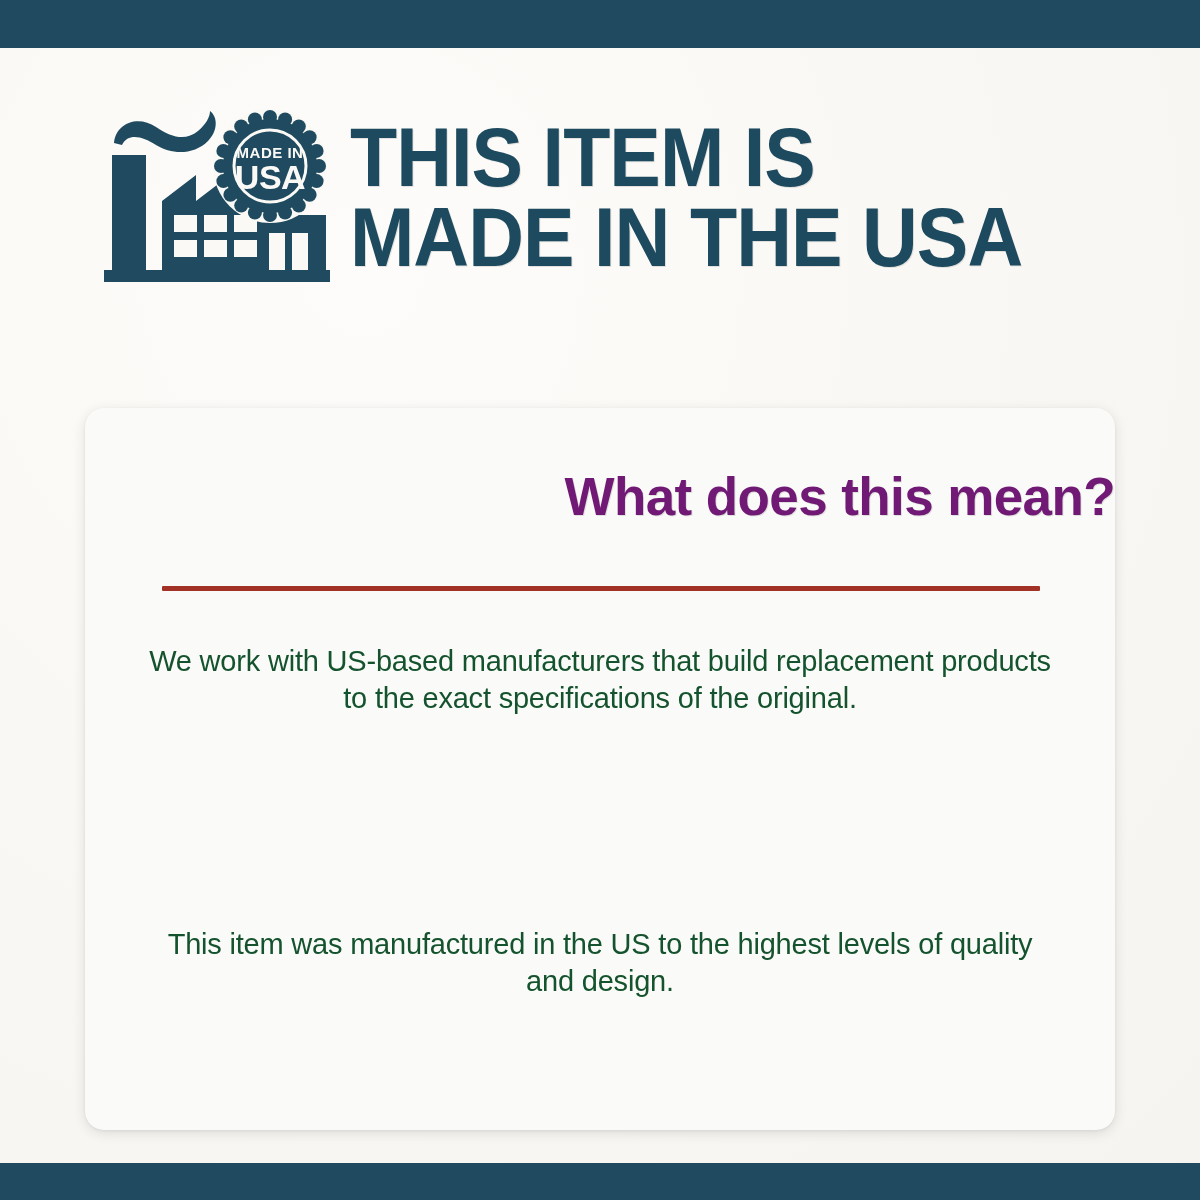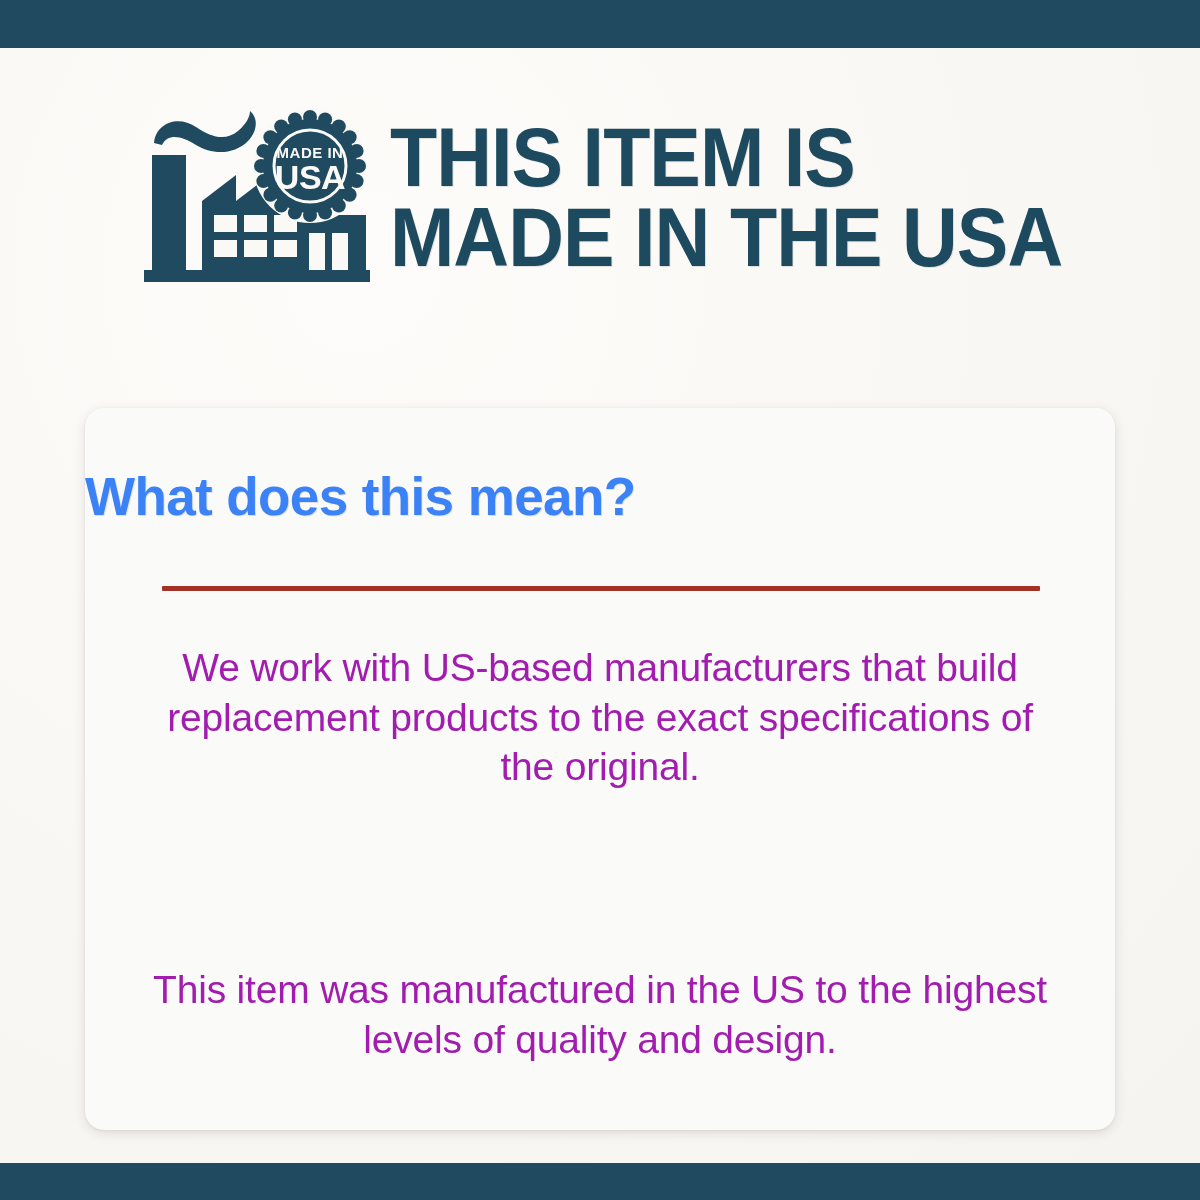--- a/index.html
+++ b/index.html
@@ -38,21 +38,20 @@
 
   
   .header {
     position: absolute;
     left: 0;
     top: 50px;
     width: 988px;
     height: 200px;
     display: flex;
     align-items: center;
-    padding-left: 40px;
   }
 
   .logo-wrap {
     position: relative;
     width: 250px;
     height: 190px;
     margin-left: 100px;
     flex: 0 0 auto;
   }
   .logo-wrap svg { display: block; }
@@ -83,22 +82,22 @@
     background: #FAFAF8;
     border-radius: 19px;
     box-shadow: 0 3px 13px rgba(0,0,0,0.11), 0 1px 3px rgba(0,0,0,0.06);
   }
 
   .card-heading {
     position: absolute;
     left: 0;
     top: 58px;
     width: 1030px;
-    text-align: left;
-    color: #3b82f6;
+    text-align: right;
+    color: #701a75;
     font-weight: bold;
     font-size: 53px;
     letter-spacing: -0.6px;
     text-shadow: 1px 1px 0 rgba(0,0,0,0.10);
   }
 
   .divider {
     position: absolute;
     left: 77px;
     top: 178px;
@@ -106,28 +105,28 @@
     height: 5px;
     background: #A23126;
     border-radius: 1px;
   }
 
   .para {
     position: absolute;
     left: 55px;
     width: 920px;
     text-align: center;
-    color: #a21caf;
+    color: #14532d;
     font-family: "Liberation Sans Narrow", "Liberation Sans", sans-serif;
-    font-size: 39px;
+    font-size: 29px;
     line-height: 1.27;
     letter-spacing: -0.2px;
   }
   .para.one { top: 235px; }
-  .para.two { top: 518px; margin-top: 39px; }
+  .para.two { top: 518px; }
 </style>
 </head>
 <body>
 
 <div class="brand-bar top"></div>
 
 <div class="canvas">
 
   <div class="header">
 

